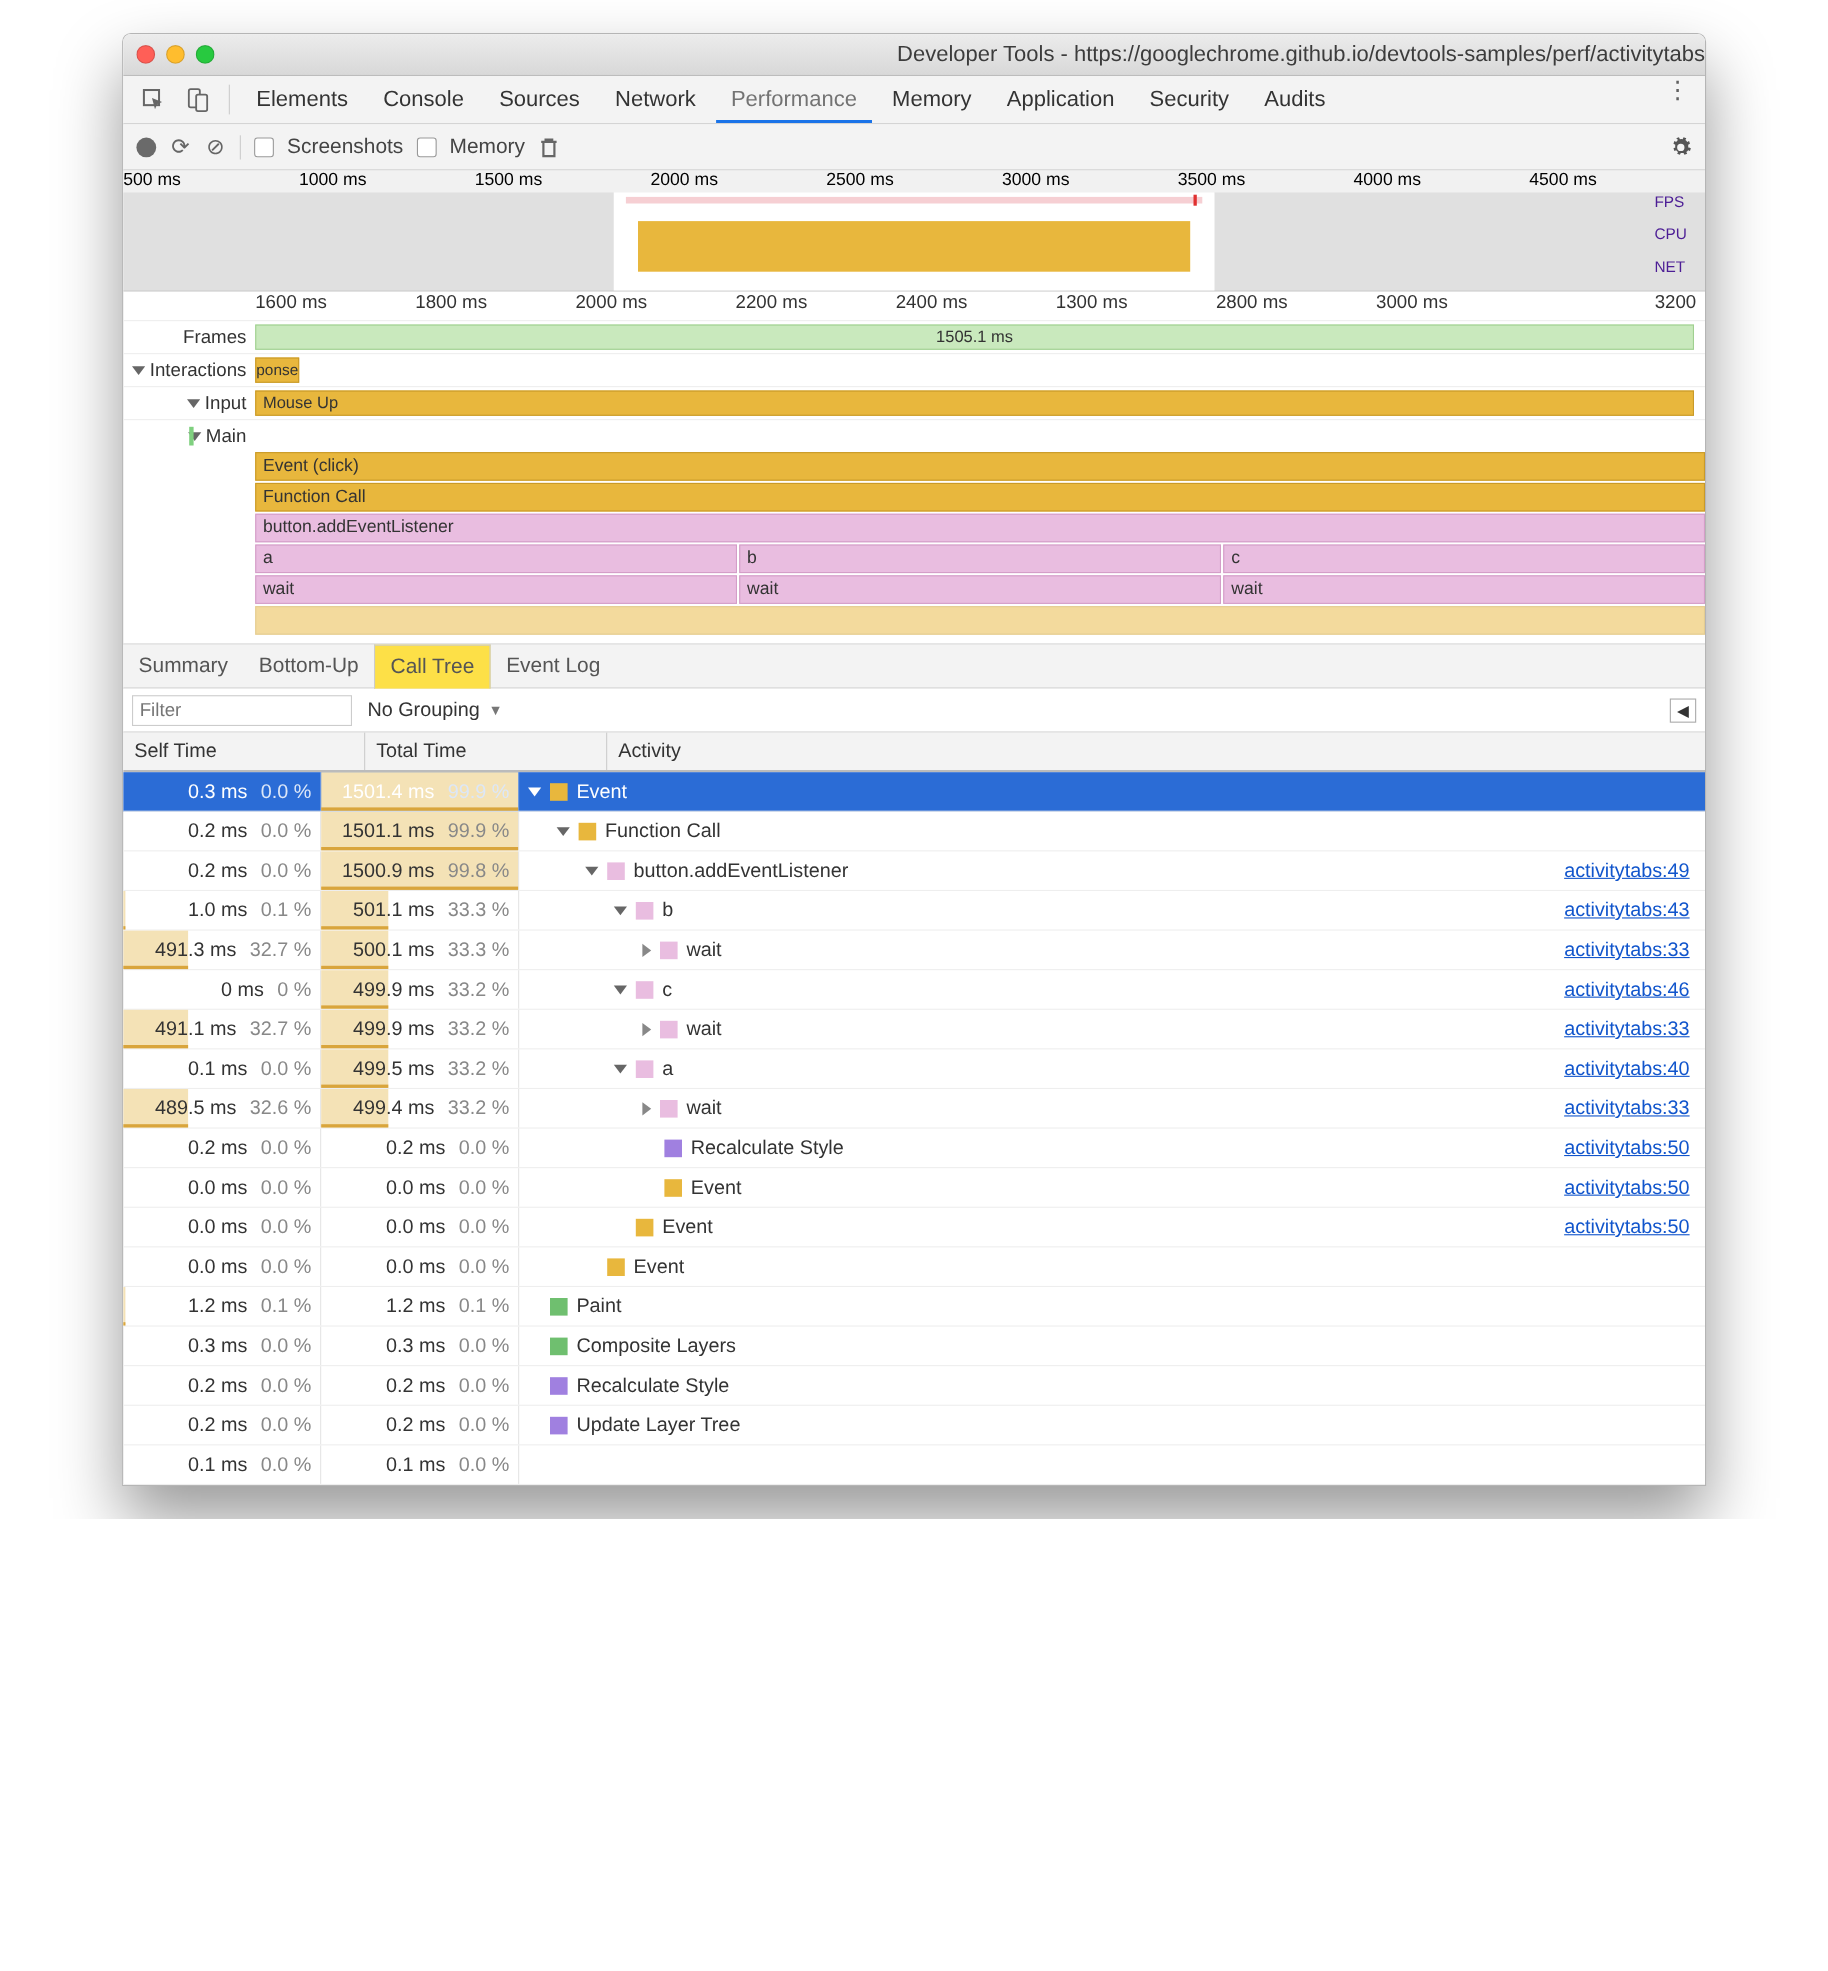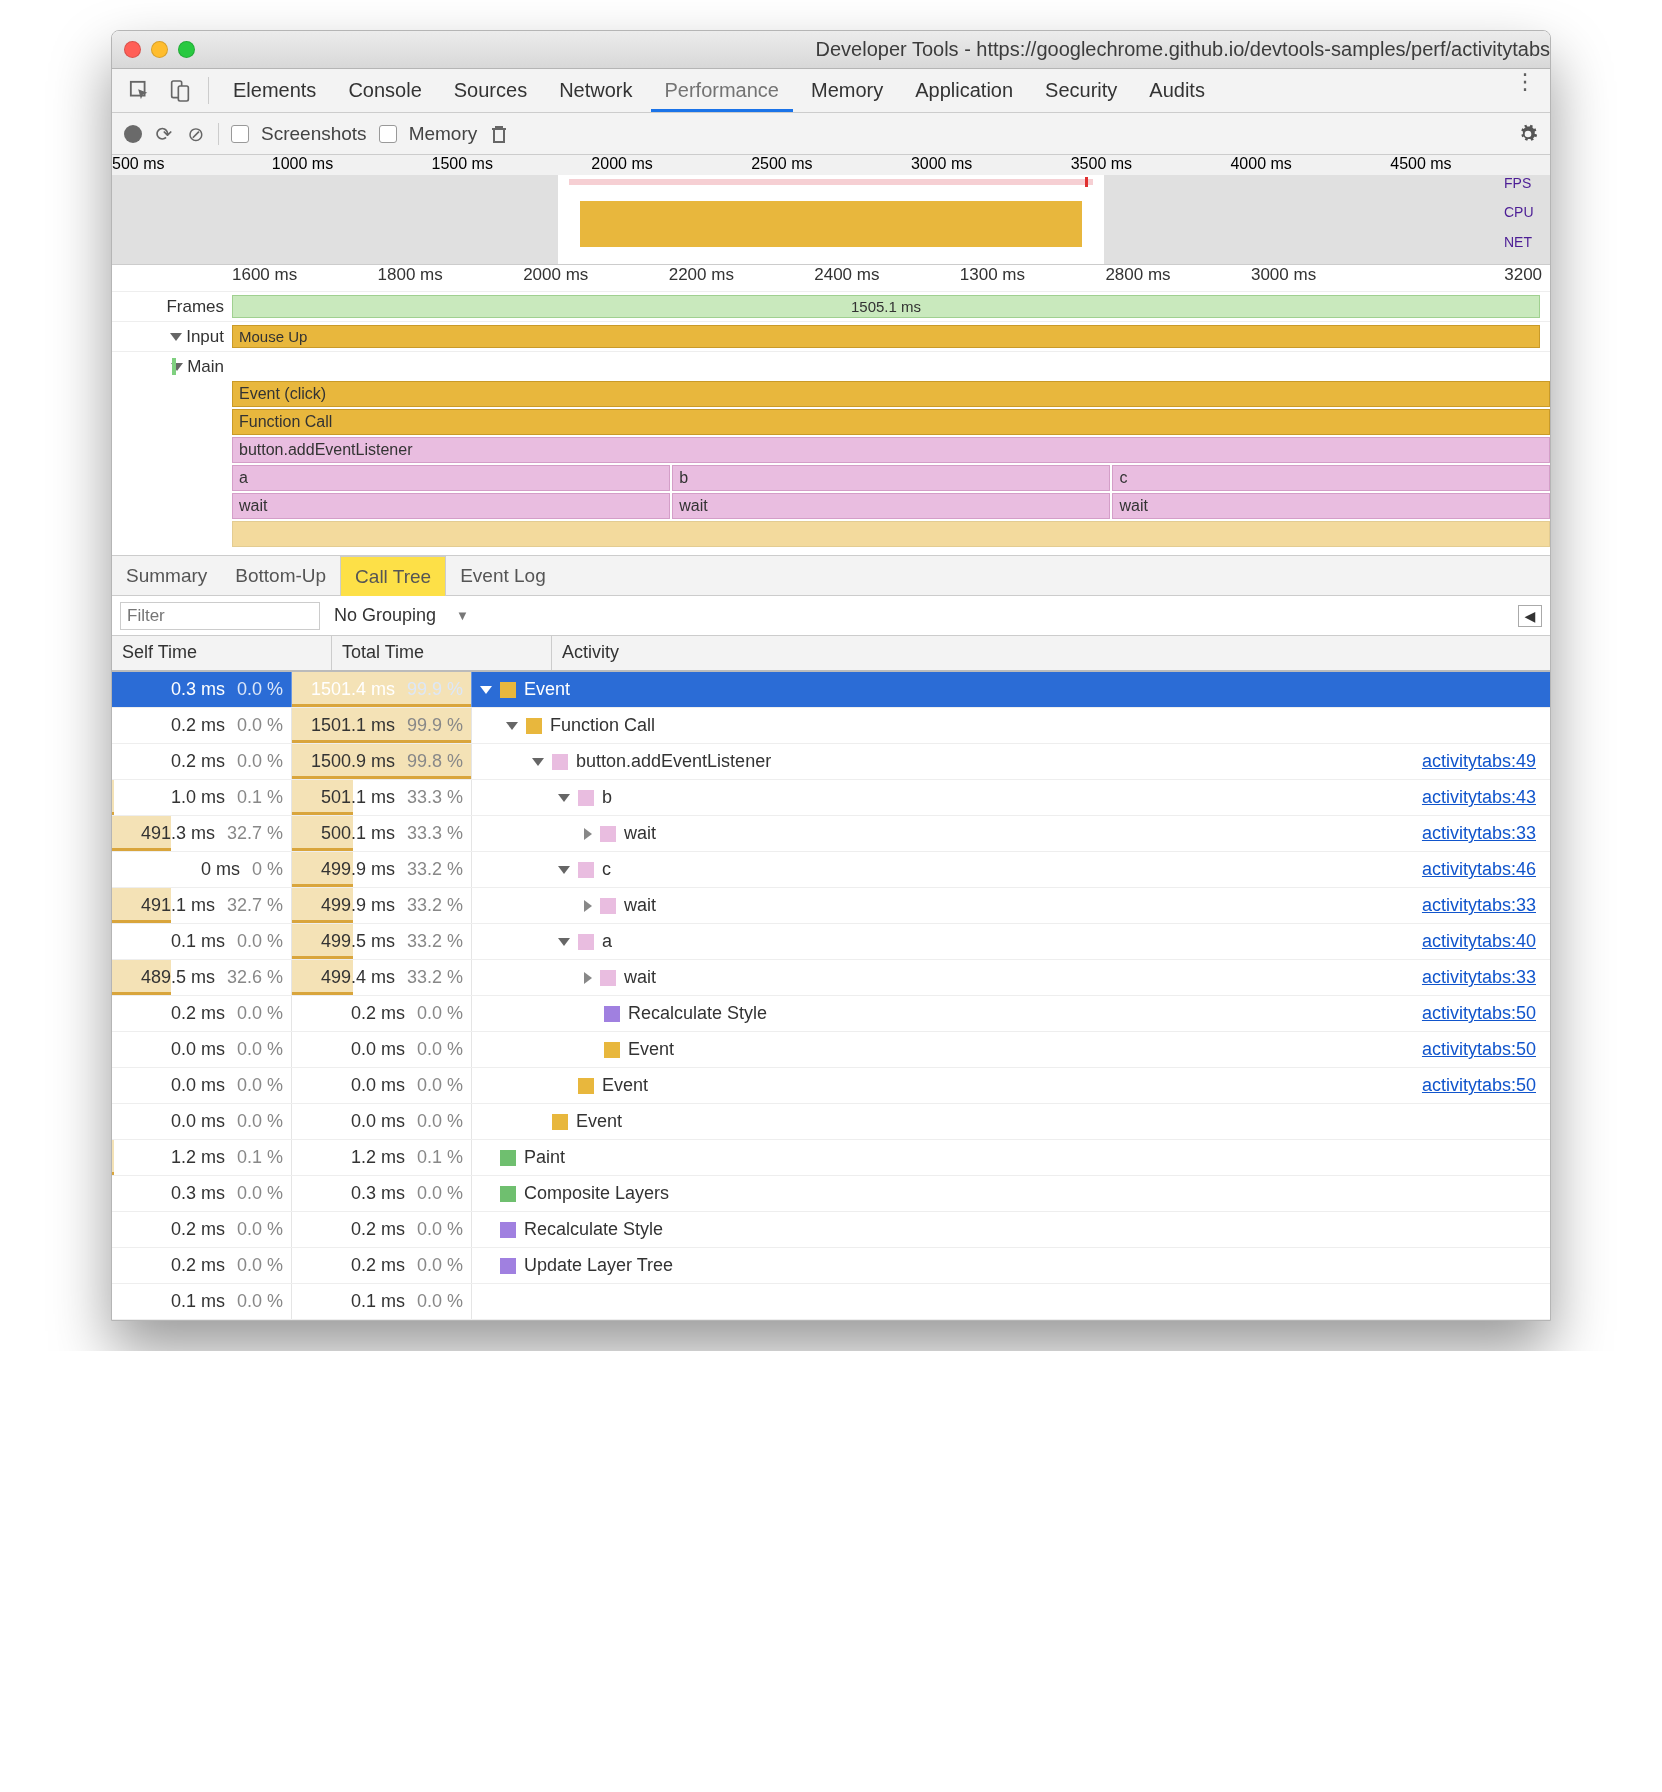--- a/index.html
+++ b/index.html
@@ -53,21 +53,21 @@
   .flame .row{height:28px; position:relative; margin-left:120px;}
   .flame .chip{position:absolute; top:0; bottom:2px; padding:0 6px; font-size:16px; line-height:24px; overflow:hidden; white-space:nowrap;}
   .tri{display:inline-block; width:0;height:0;border-left:6px solid transparent;border-right:6px solid transparent;border-top:8px solid #666; margin-right:4px; vertical-align:middle;}
 
   .subtabs{height:40px; border-bottom:1px solid #ccc; display:flex; align-items:stretch; background:#f3f3f3; font-size:19px;}
   .subtab{padding:0 14px; display:flex; align-items:center; color:#555; cursor:pointer;}
   .subtab.active{background:#fde047; border-top:1px solid #ccc; border-left:1px solid #ccc; border-right:1px solid #ccc; margin-bottom:-1px;}
 
   .filterbar{height:40px; border-bottom:1px solid #ccc; display:flex; align-items:center; background:#fff; padding:0 8px; gap:14px; font-size:18px;}
   .filterbar input{width:200px;height:28px;border:1px solid #ccc;padding:0 6px;font-size:17px;}
-  .filterbar .drop{display:flex;align-items:center;gap:20px;color:#333;}
+  .filterbar .drop{display:flex;align-items:center;gap:8px;color:#333;}
   .filterbar .spacer{flex:1;}
 
   .headers{height:36px; border-bottom:2px solid #bbb; display:flex; background:#f3f3f3; font-size:18px;}
   .col-self{width:220px; padding:6px 10px; border-right:1px solid #ccc;}
   .col-total{width:220px; padding:6px 10px; border-right:1px solid #ccc;}
   .col-activity{flex:1; padding:6px 10px;}
 
   .grid-row{height:36px; display:flex; align-items:center; border-bottom:1px solid #eee; font-size:18px;}
   .grid-row.sel{background:#2b6cd6; color:#fff;}
   .cell-num{width:180px; display:flex; justify-content:flex-end; align-items:center; padding-right:8px; gap:12px; border-right:1px solid #e5e5e5; position:relative; height:100%;}
@@ -186,20 +186,26 @@
         <span class="last">3200</span>
       </div>
 
     <div class="tl-row">
       <div class="tl-label">Frames</div>
       <div class="tl-content">
           <div class="frame-bar">1505.1 ms</div>
         </div>
     </div>
 
+    <div class="tl-row interactions">
+      <div class="tl-label"><span class="tri"></span><span>Interactions</span></div>
+      <div class="tl-content">
+          <div class="bar yellow-bar" style="left:0;width:40px;"><span style="font-size:14px">ponse</span></div>
+        </div>
+    </div>
 
     <div class="tl-row input">
       <div class="tl-label"><span class="tri"></span><span>Input</span></div>
       <div class="tl-content">
           <div class="bar yellow-bar" style="left:0;right:10px;padding:0 6px;font-size:15px;line-height:22px;">Mouse Up</div>
         </div>
     </div>
 
     <div class="tl-row">
       <div class="tl-label"><span class="tri"></span><span>Main</span></div>

